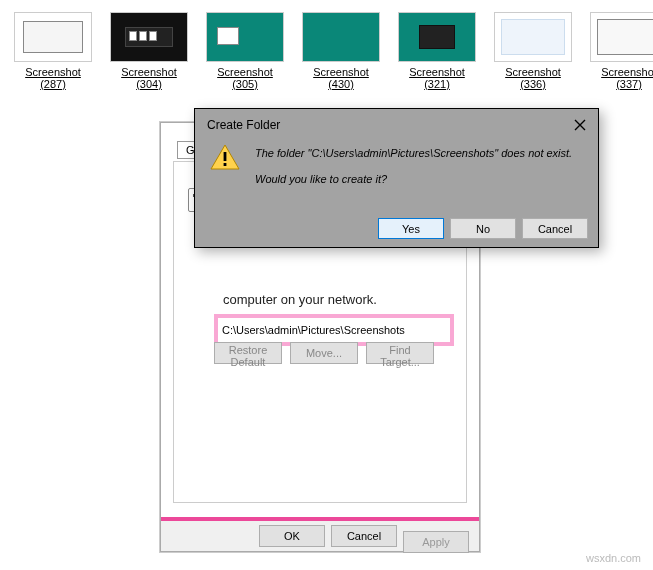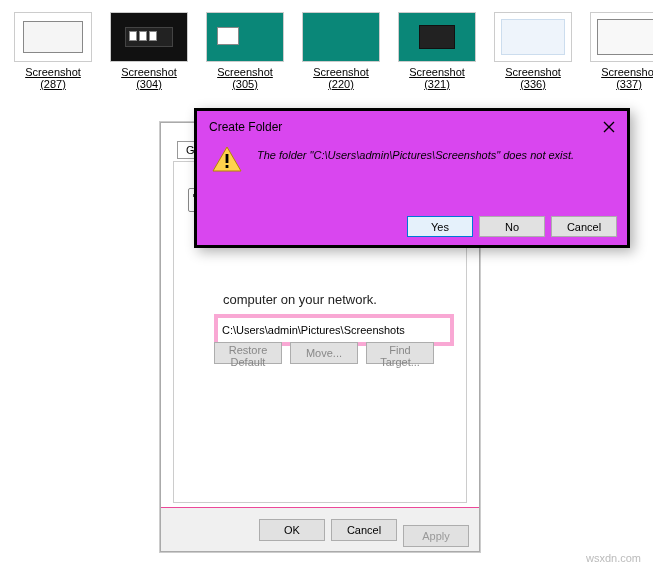--- a/index.html
+++ b/index.html
@@ -114,46 +114,46 @@
     height: 22px;
     font-size: 11px;
     font-family: inherit;
     background: #e1e1e1;
     border: 1px solid #adadad;
     color: #888;
   }
   .prop-footer {
     position: absolute;
     left: 0; right: 0; bottom: 0;
-    height: 44px;
+    height: 34px;
     background: #f0f0f0;
-    border-top: 1px solid #ec4899;
+    border-top: 4px solid #ec4899;
     display: flex;
     justify-content: flex-end;
     align-items: center;
     gap: 6px;
     padding-right: 10px;
   }
   .footer-btn {
     width: 66px; height: 22px;
     font-size: 11px;
     font-family: inherit;
     background: #e1e1e1;
     border: 1px solid #adadad;
   }
   .footer-btn.disabled { color: #999; margin-top: 12px; }
   
   .modal {
     position: absolute;
     left: 194px;
     top: 108px;
-    width: 436px;
+    width: 405px;
     height: 140px;
-    background: #d946ef;
-    border: 3px solid #000000;
+    background: #a3a3a3;
+    border: 1px solid #000000;
     box-shadow: 4px 4px 12px rgba(0,0,0,0.3);
     z-index: 100;
   }
   .modal-titlebar {
     display: flex;
     justify-content: space-between;
     align-items: center;
     padding: 6px 8px 4px 12px;
     font-size: 12px;
   }
@@ -222,21 +222,21 @@
     <div class="thumb-caption">Screenshot (304)</div>
   </div>
   <div class="thumb">
     <div class="thumb-img tv-teal">
       <div class="box-small" style="left:10px;top:14px;width:22px;height:18px;"></div>
     </div>
     <div class="thumb-caption">Screenshot (305)</div>
   </div>
   <div class="thumb">
     <div class="thumb-img tv-teal"></div>
-    <div class="thumb-caption">Screenshot (220)</div>
+    <div class="thumb-caption">Screenshot (430)</div>
   </div>
   <div class="thumb">
     <div class="thumb-img tv-teal">
       <div class="box-small" style="left:20px;top:12px;width:36px;height:24px;background:#222;border-color:#111;"></div>
     </div>
     <div class="thumb-caption">Screenshot (321)</div>
   </div>
   <div class="thumb">
     <div class="thumb-img tv-white">
       <div class="box-small" style="left:6px;top:6px;width:64px;height:36px;background:#eef4fb;border-color:#cde;"></div>
@@ -288,20 +288,21 @@
     <div class="warn-icon">
       <svg width="32" height="28" viewBox="0 0 32 28">
         <path d="M16 2 L30 26 L2 26 Z" fill="#ffd24d" stroke="#b38600" stroke-width="1"></path>
         <rect x="14.6" y="9" width="2.8" height="9" fill="#000"></rect>
         <rect x="14.6" y="20" width="2.8" height="3" fill="#000"></rect>
       </svg>
     </div>
     <div class="modal-text">
       <div>The folder "C:\Users\admin\Pictures\Screenshots" does not exist.</div>
       <div style="height:8px"></div>
+      <div>Would you like to create it?</div>
     </div>
   </div>
   <div class="modal-buttons">
     <button class="modal-btn primary">Yes</button>
     <button class="modal-btn">No</button>
     <button class="modal-btn">Cancel</button>
   </div>
 </div>
 
 <div class="watermark">wsxdn.com</div>

